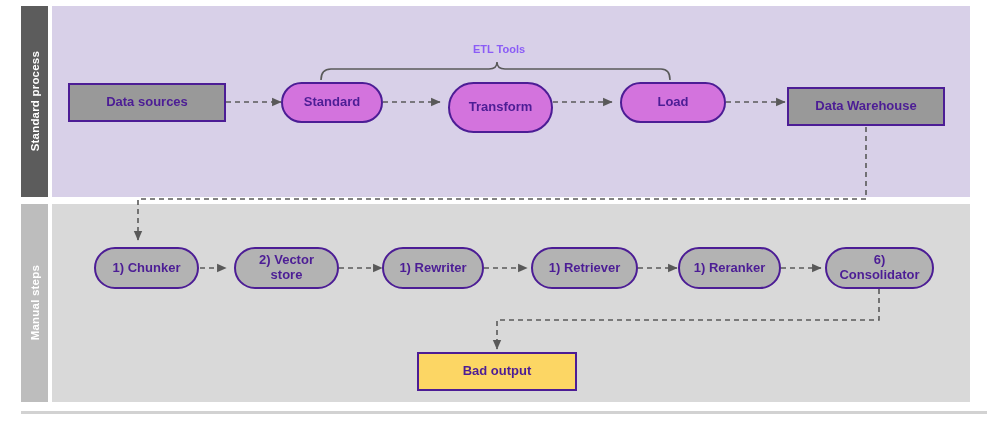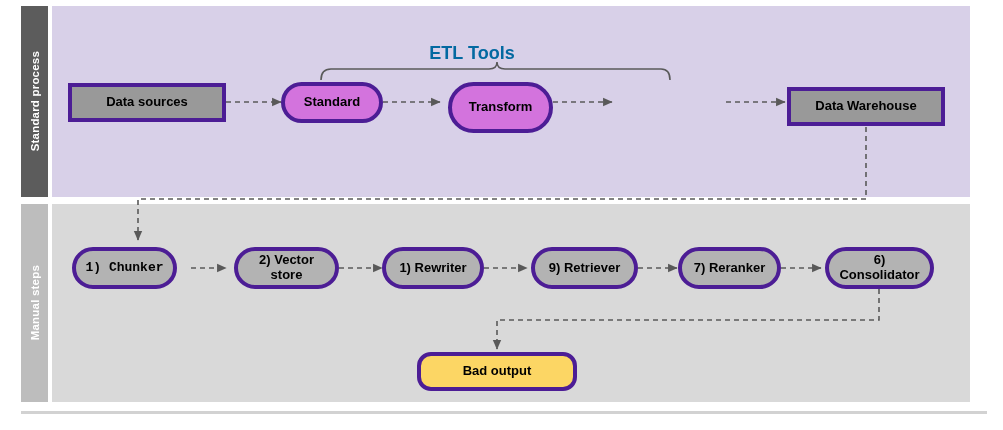--- a/index.html
+++ b/index.html
@@ -67,43 +67,43 @@
   }
 
   
   .node {
     position: absolute;
     box-sizing: border-box;
     display: flex;
     align-items: center;
     justify-content: center;
     text-align: center;
-    color: #000000;
+    color: #4c1d95;
     font-weight: bold;
     font-size: 13px;
     line-height: 1.12;
-    border: 4px solid #4c1d95;
+    border: 2px solid #4c1d95;
     z-index: 6;
   }
   .node.rect { border-radius: 0; }
   .node.pill { border-radius: 26px; }
   .node.gray-box  { background: #999999; }
   .node.magenta   { background: #d373dd; }
   .node.gray-pill { background: #b3b3b3; }
-  .node.yellow    { background: #fcd664; border-radius: 14px; }
+  .node.yellow    { background: #fcd664; }
 
   
   #etl-label {
     position: absolute;
-    left: 397px;
+    left: 424px;
     top: 43px;
     width: 150px;
     text-align: center;
-    color: #0369a1;
-    font-size: 18px;
+    color: #8b5cf6;
+    font-size: 11px;
     font-weight: bold;
     z-index: 6;
   }
 </style>
 </head>
 <body>
 
 <div id="canvas">
 
   <div class="lane-body" id="lane-top-body"></div>
@@ -147,32 +147,33 @@
   </svg>
 
   <div id="etl-label">ETL Tools</div>
 
   <div class="node rect gray-box" style="left:68px; top:83px; width:158px; height:39px;">Data sources</div>
 
   <div class="node pill magenta" style="left:281px; top:82px; width:102px; height:41px;">Standard</div>
 
   <div class="node pill magenta" style="left:448px; top:82px; width:105px; height:51px;">Transform</div>
 
+  <div class="node pill magenta" style="left:620px; top:82px; width:106px; height:41px;">Load</div>
 
   <div class="node rect gray-box" style="left:787px; top:87px; width:158px; height:39px;">Data Warehouse</div>
 
-  <div class="node pill gray-pill" style="left:72px; top:247px; width:105px; height:42px;font-family:Liberation Mono, monospace;">1) Chunker</div>
+  <div class="node pill gray-pill" style="left:94px; top:247px; width:105px; height:42px;">1) Chunker</div>
 
   <div class="node pill gray-pill" style="left:234px; top:247px; width:105px; height:42px;">2) Vector<br>store</div>
 
   <div class="node pill gray-pill" style="left:382px; top:247px; width:102px; height:42px;">1) Rewriter</div>
 
-  <div class="node pill gray-pill" style="left:531px; top:247px; width:107px; height:42px;">9) Retriever</div>
+  <div class="node pill gray-pill" style="left:531px; top:247px; width:107px; height:42px;">1) Retriever</div>
 
-  <div class="node pill gray-pill" style="left:678px; top:247px; width:103px; height:42px;">7) Reranker</div>
+  <div class="node pill gray-pill" style="left:678px; top:247px; width:103px; height:42px;">1) Reranker</div>
 
   <div class="node pill gray-pill" style="left:825px; top:247px; width:109px; height:42px;">
       <span>6)<br>Consolidator</span>
     </div>
 
   <div class="node rect yellow" style="left:417px; top:352px; width:160px; height:39px;">Bad output</div>
 
 </div>
 
 </body></html>

